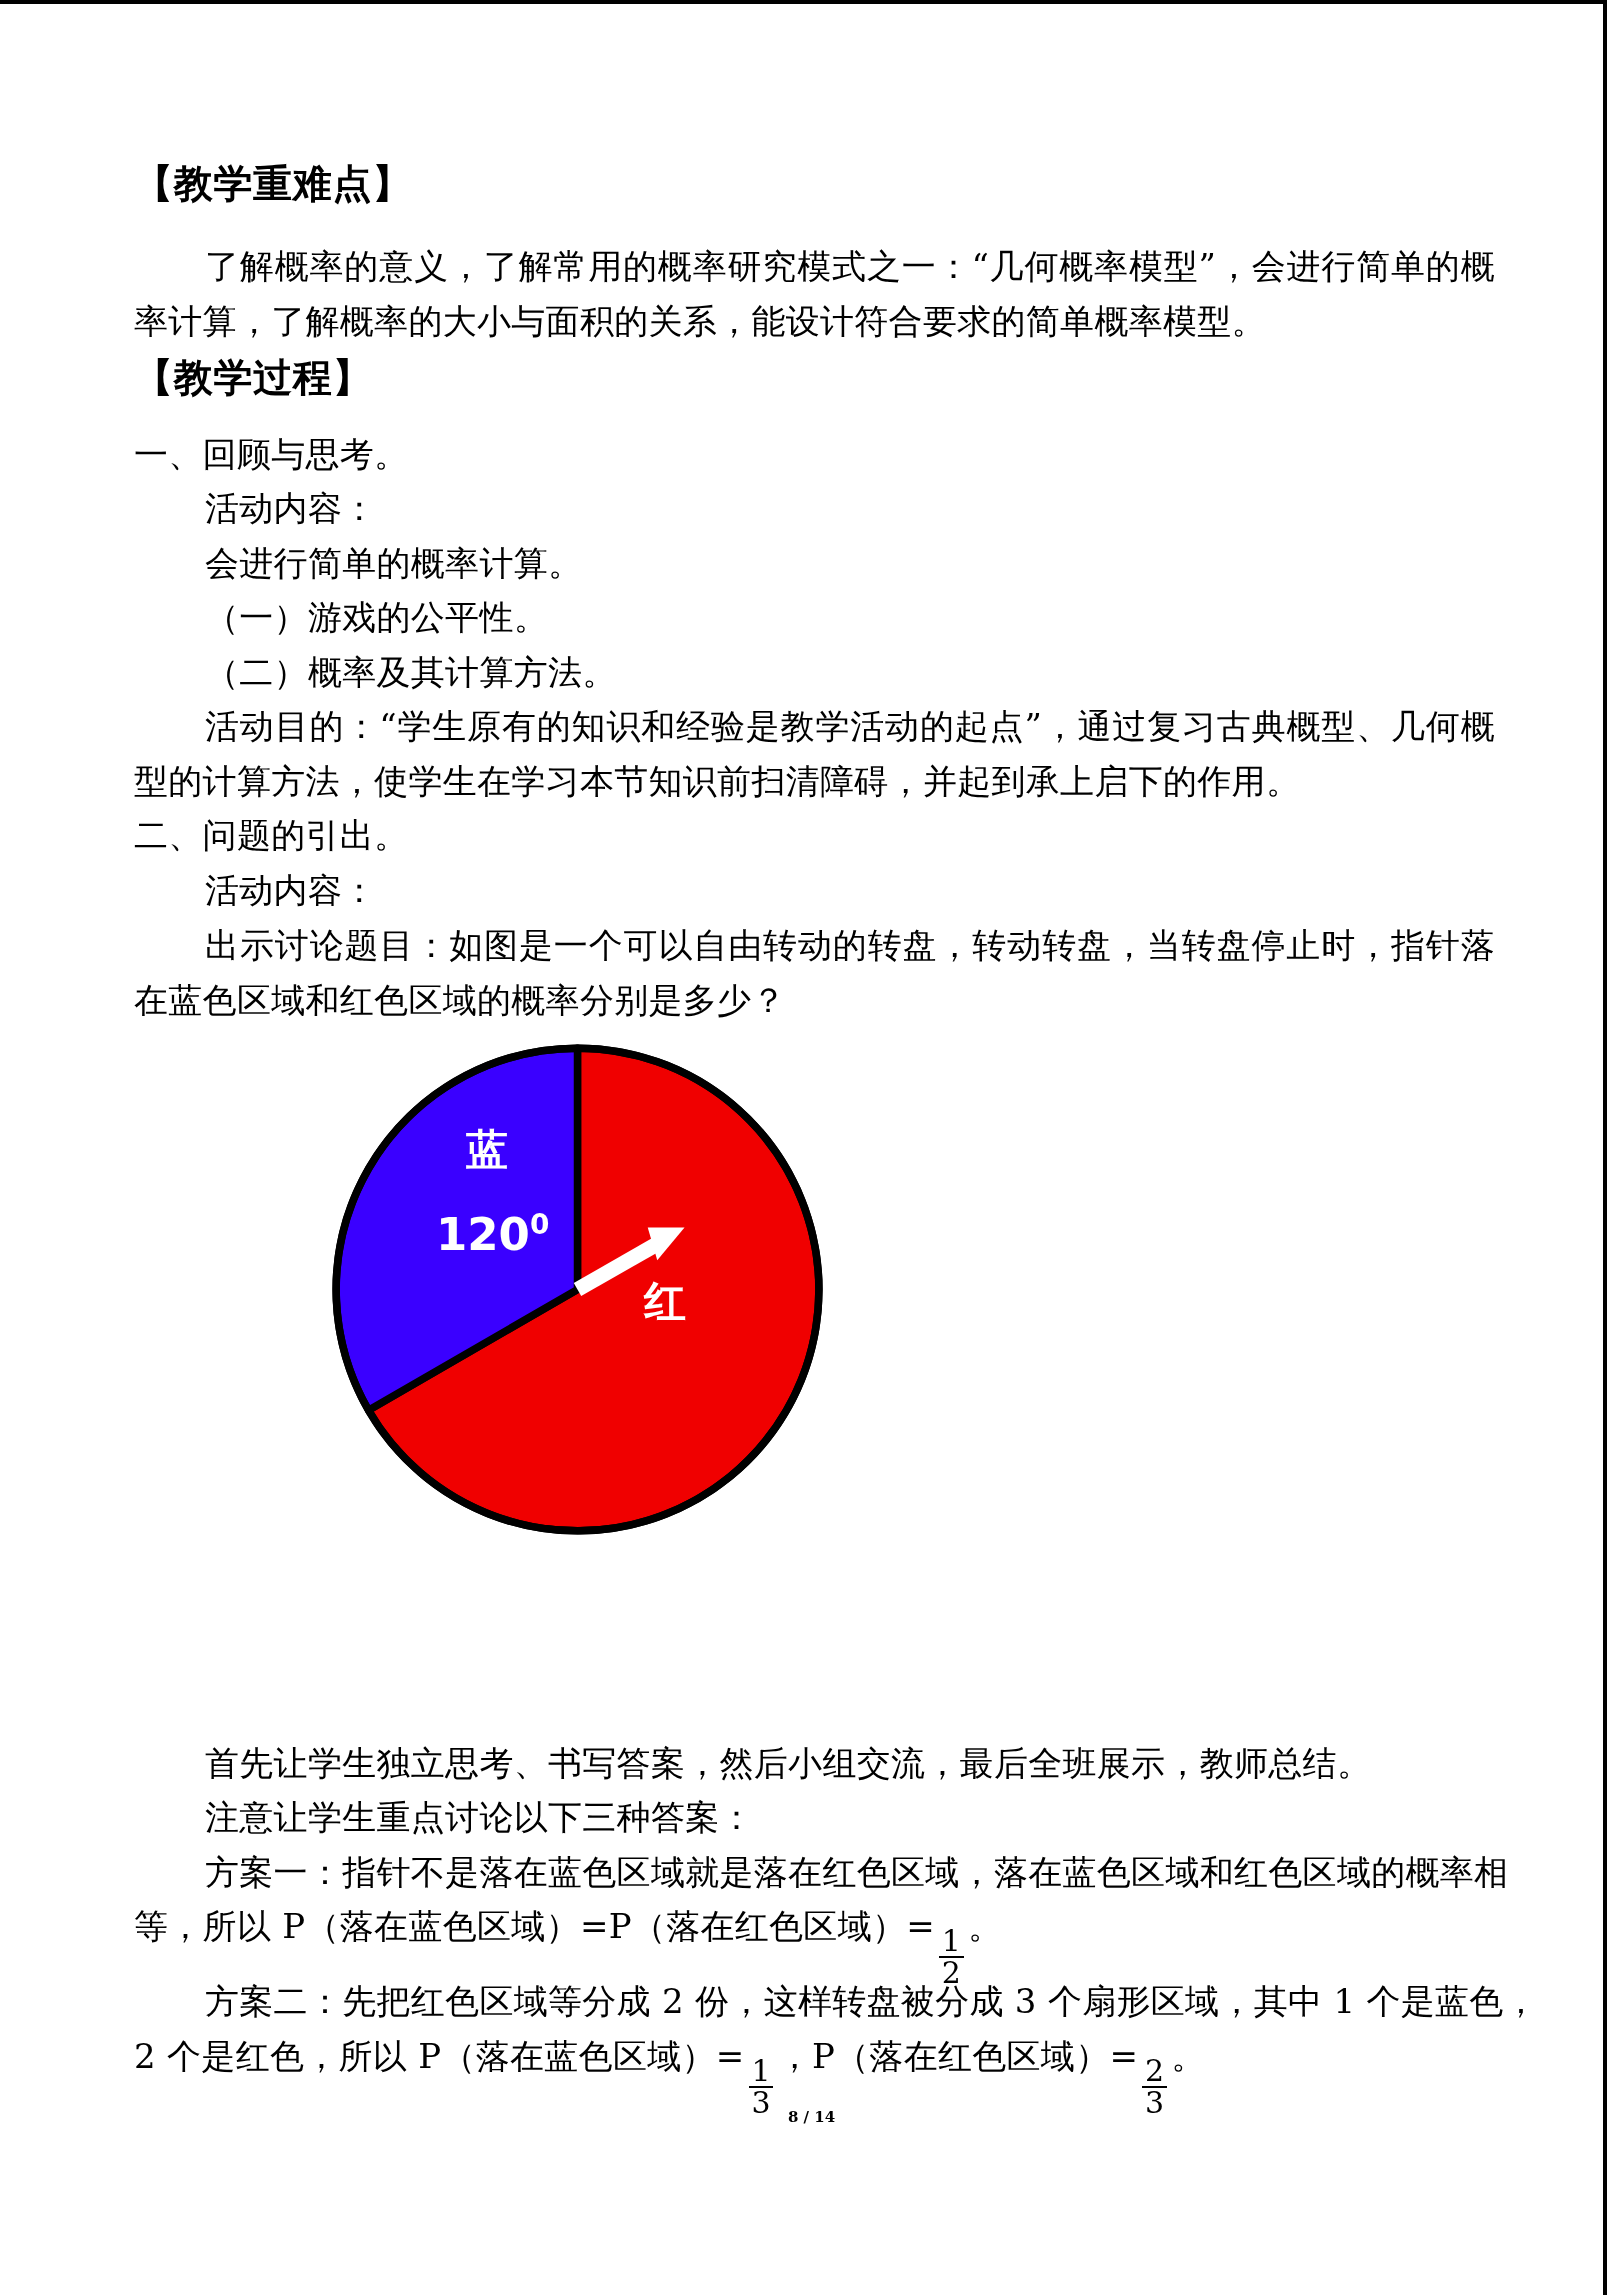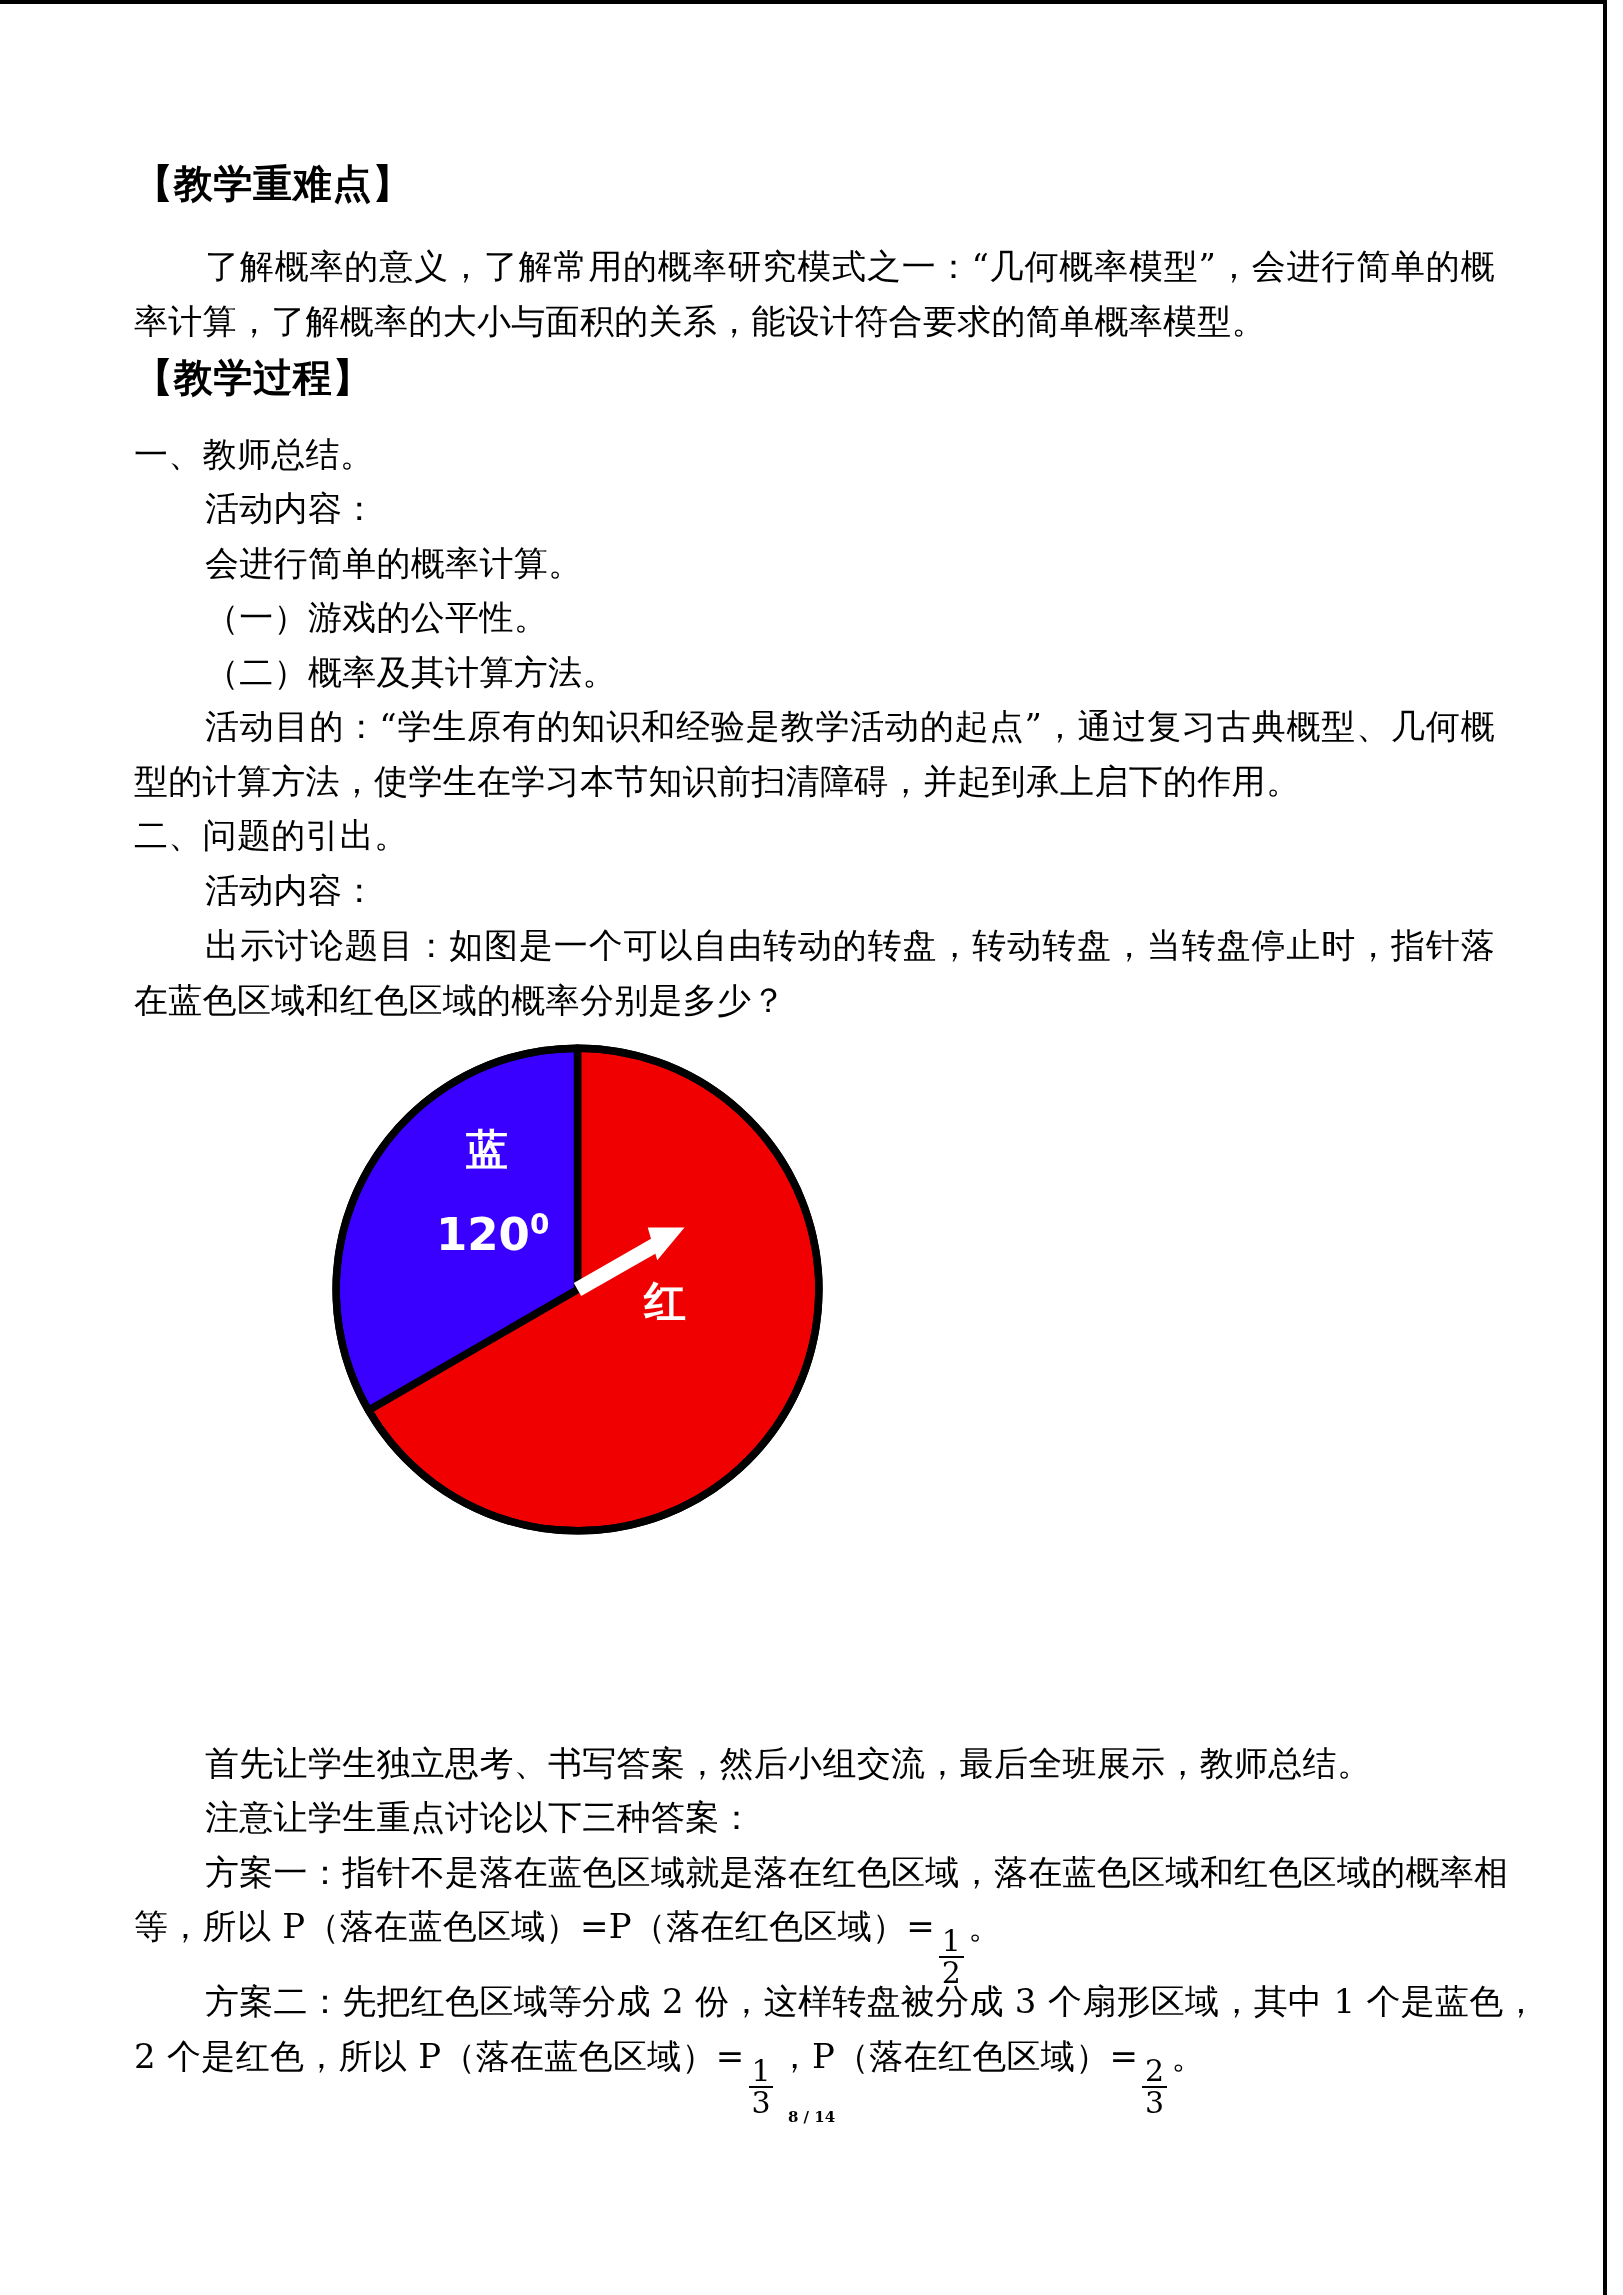--- a/index.html
+++ b/index.html
@@ -123,21 +123,21 @@
 
     <div class="abs" style="left:0; top:235px; width:1361px;">
       <p class="para indent">了解概率的意义，了解常用的概率研究模式之一：“几何概率模型”，会进行简单的概率计算，了解概率的大小与面积的关系，能设计符合要求的简单概率模型。</p>
     </div>
 
     <div class="abs" style="left:0; top:352px;">
       <h2 class="h-section">【教学过程】</h2>
     </div>
 
     <div class="abs" style="left:0; top:423px; width:1361px;">
-      <p class="para nowrap">一、教师总结。</p>
+      <p class="para nowrap">一、回顾与思考。</p>
     </div>
 
     <div class="abs" style="left:0; top:477px; width:1361px;">
       <p class="para indent-half nowrap">活动内容：</p>
     </div>
 
     <div class="abs" style="left:0; top:532px; width:1361px;">
       <p class="para indent-half nowrap">会进行简单的概率计算。</p>
     </div>
 

